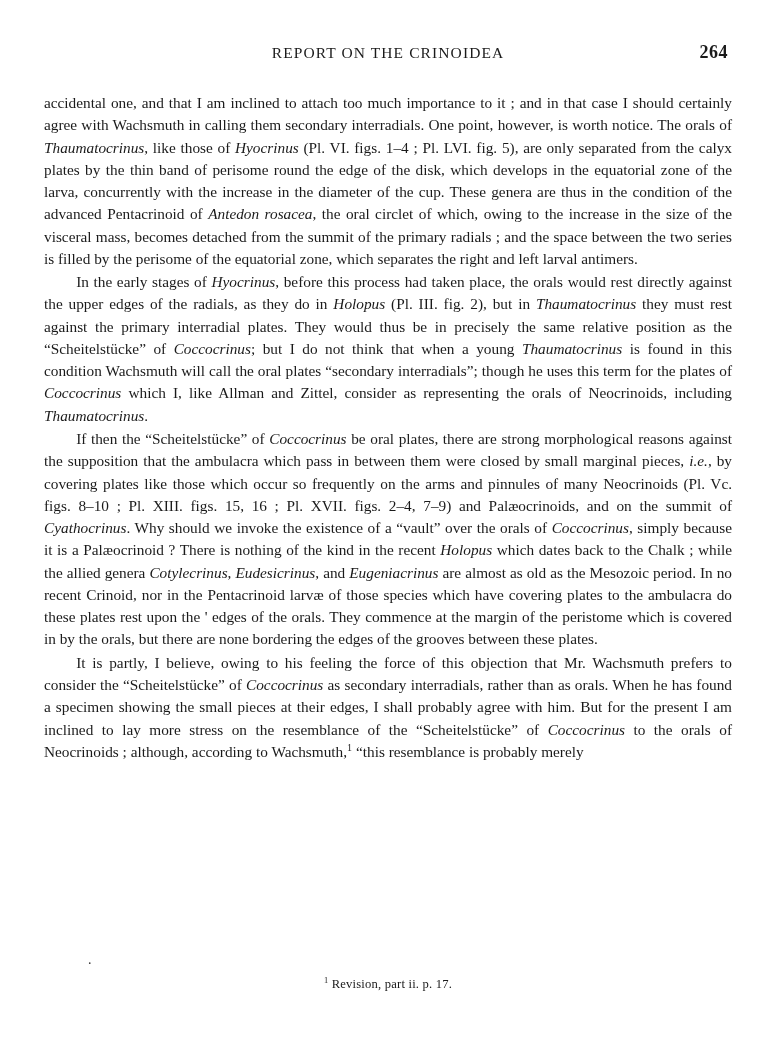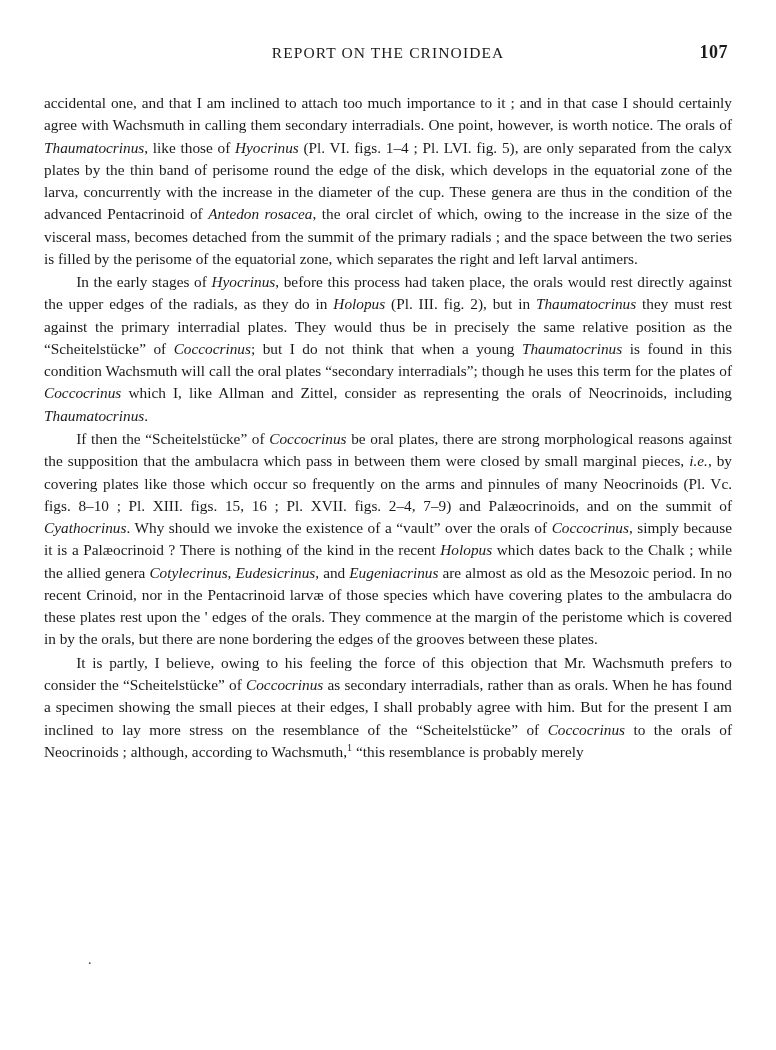--- a/index.html
+++ b/index.html
@@ -88,26 +88,29 @@
     color: #333;
   }
 </style>
 </head>
 <body>
 
 <div class="page">
 
   <div class="header">
     <div class="running-head">Report on the Crinoidea</div>
-    <div class="page-number">107</div>
+    <div class="page-number">264</div>
   </div>
 
   <div class="body-text">
     <p class="first">accidental one, and that I am inclined to attach too much importance to it ; and in that case I should certainly agree with Wachsmuth in calling them secondary interradials. One point, however, is worth notice. The orals of <i>Thaumatocrinus</i>, like those of <i>Hyocrinus</i> (Pl. VI. figs. 1–4 ; Pl. LVI. fig. 5), are only separated from the calyx plates by the thin band of perisome round the edge of the disk, which develops in the equatorial zone of the larva, concurrently with the increase in the diameter of the cup. These genera are thus in the condition of the advanced Pentacrinoid of <i>Antedon rosacea</i>, the oral circlet of which, owing to the increase in the size of the visceral mass, becomes detached from the summit of the primary radials ; and the space between the two series is filled by the perisome of the equatorial zone, which separates the right and left larval antimers.</p>
     <p>In the early stages of <i>Hyocrinus</i>, before this process had taken place, the orals would rest directly against the upper edges of the radials, as they do in <i>Holopus</i> (Pl. III. fig. 2), but in <i>Thaumatocrinus</i> they must rest against the primary interradial plates. They would thus be in precisely the same relative position as the “Scheitelstücke” of <i>Coccocrinus</i>; but I do not think that when a young <i>Thaumatocrinus</i> is found in this condition Wachsmuth will call the oral plates “secondary interradials”; though he uses this term for the plates of <i>Coccocrinus</i> which I, like Allman and Zittel, consider as representing the orals of Neocrinoids, including <i>Thaumatocrinus</i>.</p>
     <p>If then the “Scheitelstücke” of <i>Coccocrinus</i> be oral plates, there are strong morphological reasons against the supposition that the ambulacra which pass in between them were closed by small marginal pieces, <i>i.e.</i>, by covering plates like those which occur so frequently on the arms and pinnules of many Neocrinoids (Pl. Vc. figs. 8–10 ; Pl. XIII. figs. 15, 16 ; Pl. XVII. figs. 2–4, 7–9) and Palæocrinoids, and on the summit of <i>Cyathocrinus</i>. Why should we invoke the existence of a “vault” over the orals of <i>Coccocrinus</i>, simply because it is a Palæocrinoid ? There is nothing of the kind in the recent <i>Holopus</i> which dates back to the Chalk ; while the allied genera <i>Cotylecrinus</i>, <i>Eudesicrinus</i>, and <i>Eugeniacrinus</i> are almost as old as the Mesozoic period. In no recent Crinoid, nor in the Pentacrinoid larvæ of those species which have covering plates to the ambulacra do these plates rest upon the&nbsp;' edges of the orals. They commence at the margin of the peristome which is covered in by the orals, but there are none bordering the edges of the grooves between these plates.</p>
     <p>It is partly, I believe, owing to his feeling the force of this objection that Mr. Wachsmuth prefers to consider the “Scheitelstücke” of <i>Coccocrinus</i> as secondary interradials, rather than as orals. When he has found a specimen showing the small pieces at their edges, I shall probably agree with him. But for the present I am inclined to lay more stress on the resemblance of the “Scheitelstücke” of <i>Coccocrinus</i> to the orals of Neocrinoids ; although, according to Wachsmuth,<sup>1</sup> “this resemblance is probably merely</p>
   </div>
 
   <div class="footnote-dot">.</div>
 
+  <div class="footnote-rule-area">
+    <div class="footnote"><sup>1</sup> Revision, part ii. p. 17.</div>
+  </div>
 
 </div>
 
 </body></html>

